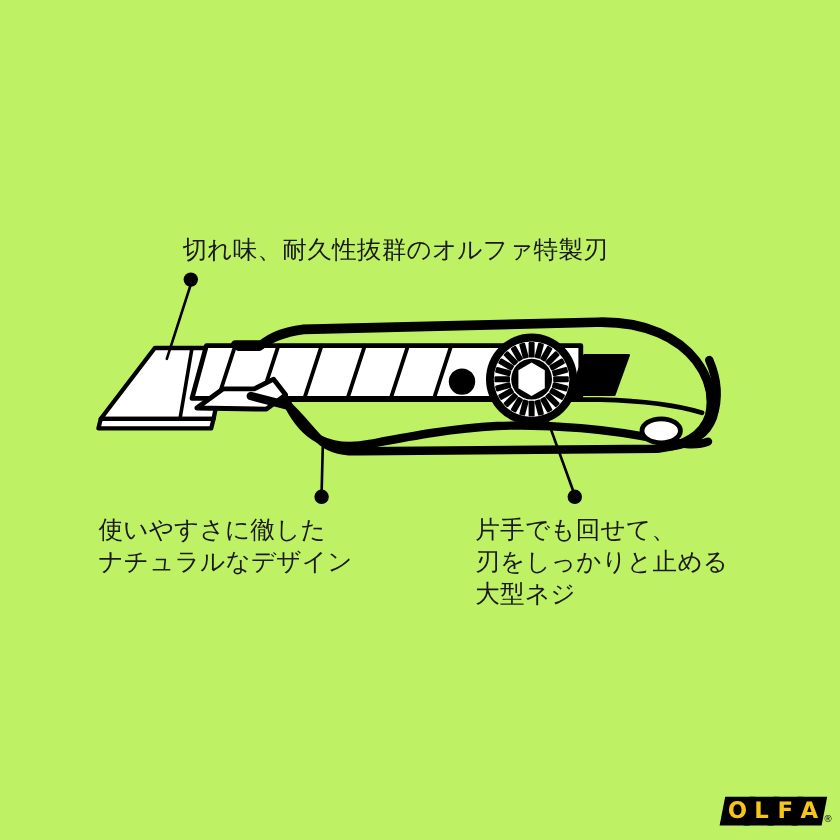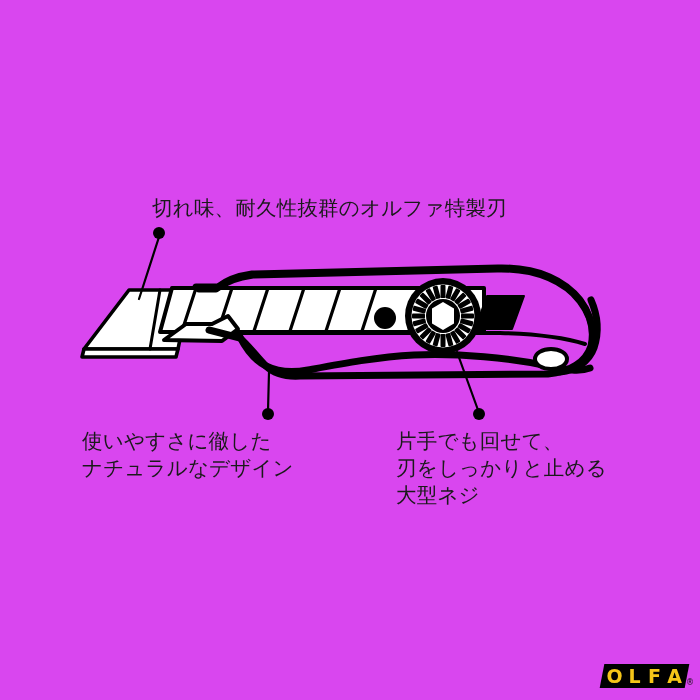--- a/index.html
+++ b/index.html
@@ -12,21 +12,21 @@
     height: 700px;
     position: relative;
     overflow: hidden;
     font-family: "DejaVu Sans", "Liberation Sans", sans-serif;
   }
   #page {
     position: absolute;
     left: 0; top: 0;
     width: 700px;
     height: 700px;
-    background: #d946ef;
+    background: #bef264;
   }
   .callout {
     position: absolute;
     color: #1a1a1a;
     font-family: "DejaVu Sans", "Liberation Sans", sans-serif;
     font-size: 20.5px;
     line-height: 27px;
     letter-spacing: 0.2px;
     white-space: pre;
     font-weight: 400;

